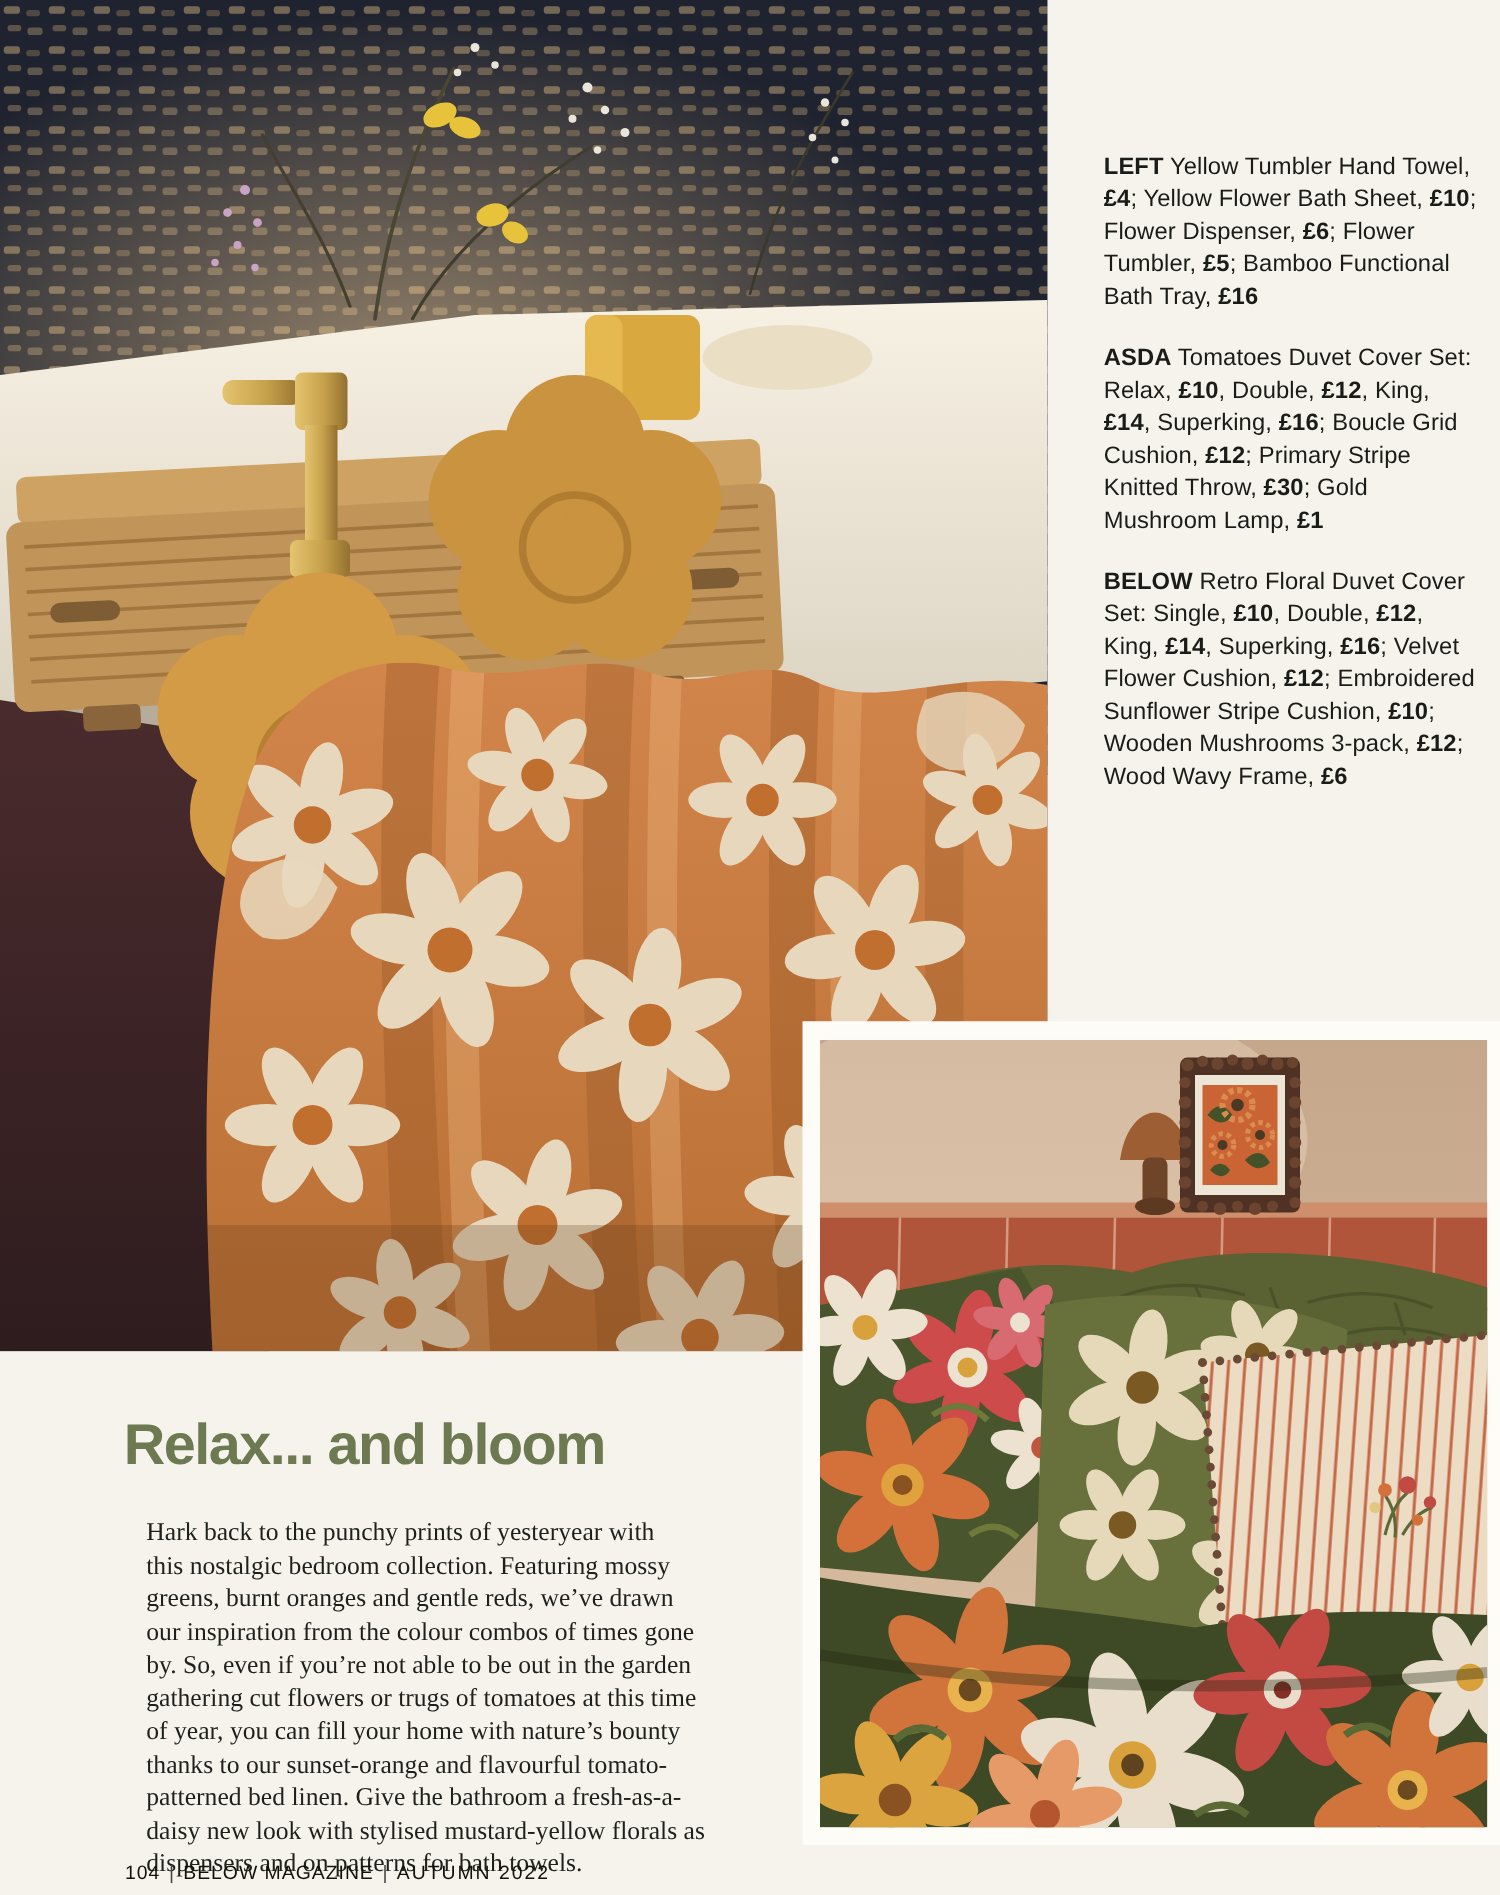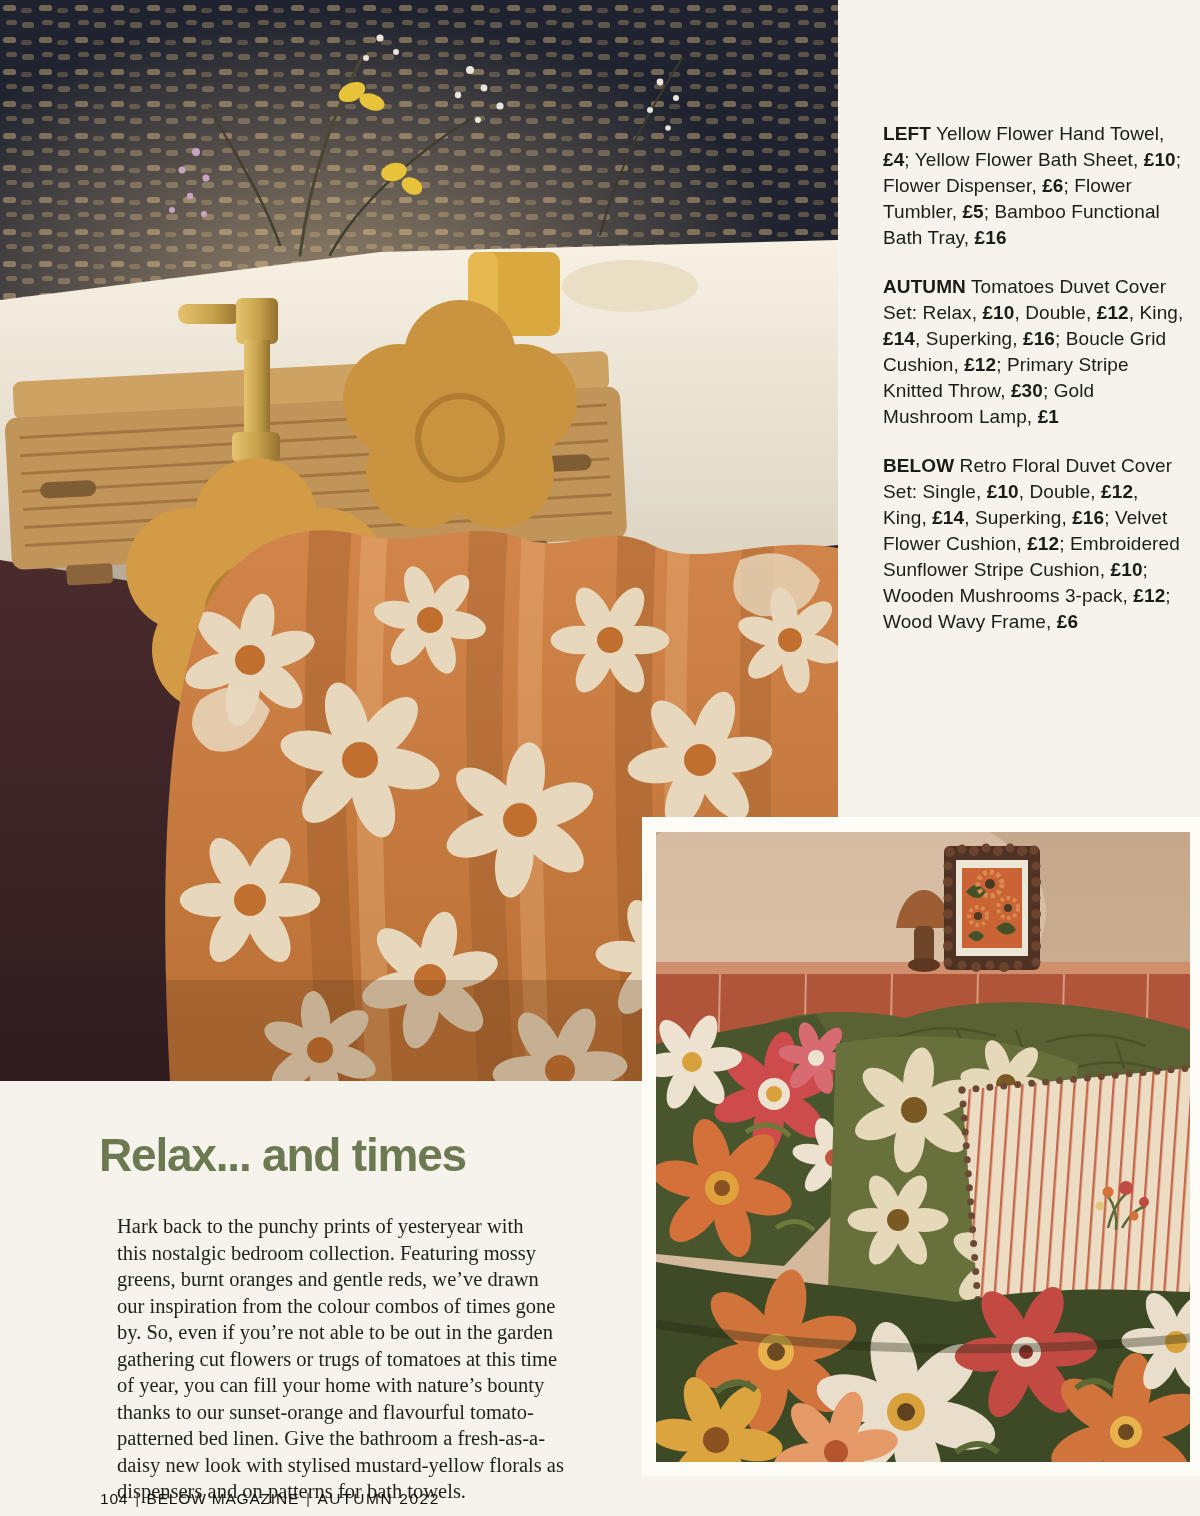--- a/index.html
+++ b/index.html
@@ -235,22 +235,22 @@
             <circle cx="320" cy="1050" r="13"></circle>
         <circle cx="560" cy="1070" r="15"></circle>
       </g>
       <rect x="160" y="980" width="700" height="101" fill="#5e3619" opacity=".25"></rect>
     </g>
   </g>
 </svg>
 </div>
 
 <div class="abs captions">
-  <p class="caption"><b>LEFT</b><span> Yellow Flower Hand Towel, </span><b>£4</b><span>; Yellow Flower Bath Sheet, </span><b>£10</b><span>; Flower Dispenser, </span><b>£6</b><span>; Flower Tumbler, </span><b>£5</b><span>; Bamboo Functional Bath Tray, </span><b>£16</b></p>
-  <p class="caption"><b>AUTUMN</b><span> Tomatoes Duvet Cover Set: Relax, </span><b>£10</b><span>, Double, </span><b>£12</b><span>, King, </span><b>£14</b><span>, Superking, </span><b>£16</b><span>; Boucle Grid Cushion, </span><b>£12</b><span>; Primary Stripe Knitted Throw, </span><b>£30</b><span>; Gold Mushroom Lamp, </span><b>£1</b></p>
+  <p class="caption"><b>LEFT</b><span> Yellow Tumbler Hand Towel, </span><b>£4</b><span>; Yellow Flower Bath Sheet, </span><b>£10</b><span>; Flower Dispenser, </span><b>£6</b><span>; Flower Tumbler, </span><b>£5</b><span>; Bamboo Functional Bath Tray, </span><b>£16</b></p>
+  <p class="caption"><b>ASDA</b><span> Tomatoes Duvet Cover Set: Relax, </span><b>£10</b><span>, Double, </span><b>£12</b><span>, King, </span><b>£14</b><span>, Superking, </span><b>£16</b><span>; Boucle Grid Cushion, </span><b>£12</b><span>; Primary Stripe Knitted Throw, </span><b>£30</b><span>; Gold Mushroom Lamp, </span><b>£1</b></p>
   <p class="caption"><b>BELOW</b><span> Retro Floral Duvet Cover Set: Single, </span><b>£10</b><span>, Double, </span><b>£12</b><span>, King, </span><b>£14</b><span>, Superking, </span><b>£16</b><span>; Velvet Flower Cushion, </span><b>£12</b><span>; Embroidered Sunflower Stripe Cushion, </span><b>£10</b><span>; Wooden Mushrooms 3-pack, </span><b>£12</b><span>; Wood Wavy Frame, </span><b>£6</b></p>
 </div>
 
 <div class="abs bed-frame">
 <div class="bed-photo">
 <svg width="534" height="630" viewBox="0 0 534 630" xmlns="http://www.w3.org/2000/svg">
   <defs>
     <linearGradient id="wallG" x1="0" y1="0" x2="0" y2="1">
       <stop offset="0%" stop-color="#c5a78c"></stop>
       <stop offset="100%" stop-color="#dcc1a4"></stop>
@@ -442,21 +442,21 @@
             </g>
       <circle cx="180" cy="620" r="12" fill="#b4552f"></circle>
       <path d="M60,560 q20,-18 40,-2 M300,620 q22,-16 42,0 M420,556 q18,-14 36,0" stroke="#5a6a34" stroke-width="6" fill="none"></path>
     </g>
     <path d="M0,492 C120,512 300,528 534,506" stroke="#1f2712" stroke-width="9" opacity=".35" fill="none"></path>
   </g>
 </svg>
 </div>
 </div>
 
-<h1 class="abs headline">Relax... and times</h1>
+<h1 class="abs headline">Relax... and bloom</h1>
 <p class="abs body-copy">Hark back to the punchy prints of yesteryear with
 this nostalgic bedroom collection. Featuring mossy
 greens, burnt oranges and gentle reds, we’ve drawn
 our inspiration from the colour combos of times gone
 by. So, even if you’re not able to be out in the garden
 gathering cut flowers or trugs of tomatoes at this time
 of year, you can fill your home with nature’s bounty
 thanks to our sunset-orange and flavourful tomato-
 patterned bed linen. Give the bathroom a fresh-as-a-
 daisy new look with stylised mustard-yellow florals as

